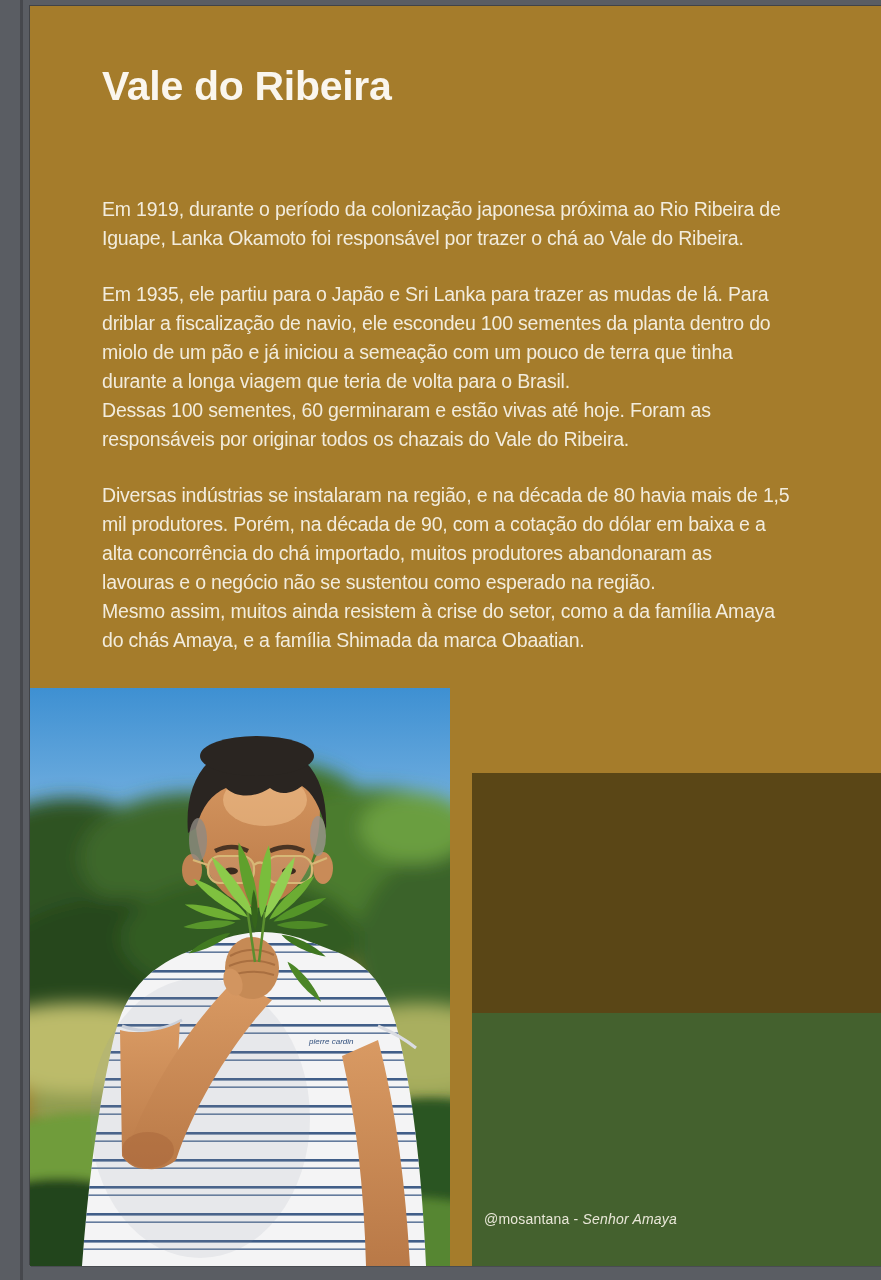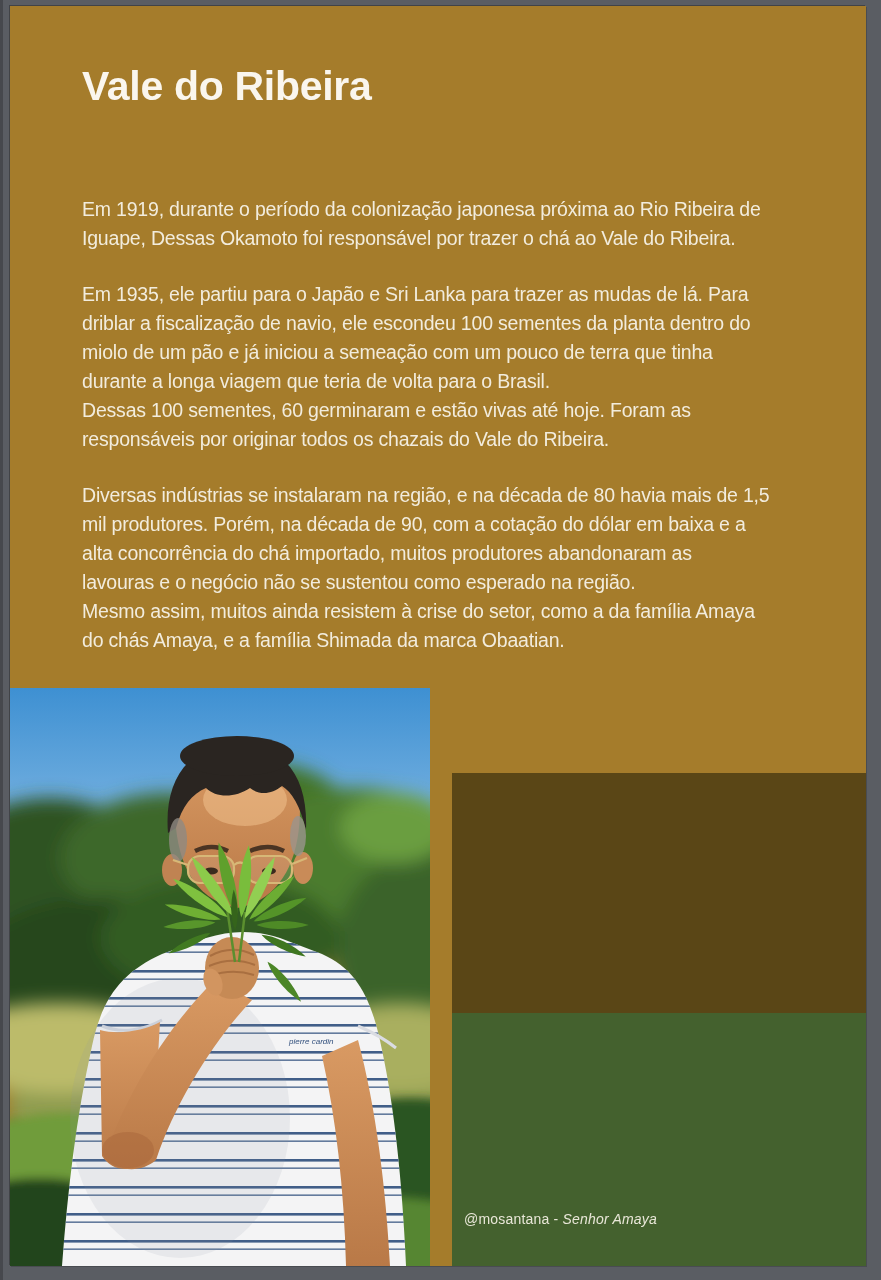--- a/index.html
+++ b/index.html
@@ -1,21 +1,21 @@
 <!DOCTYPE html>
 <html style="--frame: #5A5D63; --page-bg: #A57C2B; --block-olive: #5A4616; --block-green: #44612E; --title-color: #FAF6EE; --text-color: #F2ECDD; --credit-color: #E9E7D8; --stripe-navy: #31517E; --sky-blue: #63A4DC; --leaf-green: #7FC13F;"><head>
 <meta charset="utf-8">
 <style>
   html,body{margin:0;padding:0;}
   body{
     width:881px;height:1280px;position:relative;overflow:hidden;
     background:var(--frame,#5A5D63);
     font-family:"Liberation Sans",sans-serif;
   }
-  .canvas{position:absolute;inset:0;background:var(--frame,#5A5D63);}
+  .canvas{position:absolute;inset:0;background:var(--frame,#5A5D63);margin-left:20px;}
   .canvas::before{content:"";position:absolute;left:0;top:0;bottom:0;width:3px;background:rgba(0,0,0,.22);}
   .page{
     position:absolute;left:10px;top:6px;width:856px;height:1260px;
     background:var(--page-bg,#A57C2B);
     box-shadow:-1px -1px 0 rgba(0,0,0,.28), 1px 1px 0 rgba(0,0,0,.18);
   }
   .title{
     position:absolute;left:72px;top:58px;margin:0;
     font-size:41px;line-height:1.1;font-weight:700;letter-spacing:-.3px;
     color:var(--title-color,#FAF6EE);
@@ -43,21 +43,21 @@
 </head>
 <body>
 
 <div class="canvas">
   <div class="page">
 
     <h1 class="title">Vale do Ribeira</h1>
 
     <div class="content">
       <p>Em 1919, durante o período da colonização japonesa próxima ao Rio Ribeira de
-Iguape, Dessas Okamoto foi responsável por trazer o chá ao Vale do Ribeira.</p>
+Iguape, Lanka Okamoto foi responsável por trazer o chá ao Vale do Ribeira.</p>
       <p>Em 1935, ele partiu para o Japão e Sri Lanka para trazer as mudas de lá. Para
 driblar a fiscalização de navio, ele escondeu 100 sementes da planta dentro do
 miolo de um pão e já iniciou a semeação com um pouco de terra que tinha
 durante a longa viagem que teria de volta para o Brasil.
 Dessas 100 sementes, 60 germinaram e estão vivas até hoje. Foram as
 responsáveis por originar todos os chazais do Vale do Ribeira.</p>
       <p>Diversas indústrias se instalaram na região, e na década de 80 havia mais de 1,5
 mil produtores. Porém, na década de 90, com a cotação do dólar em baixa e a
 alta concorrência do chá importado, muitos produtores abandonaram as
 lavouras e o negócio não se sustentou como esperado na região.

